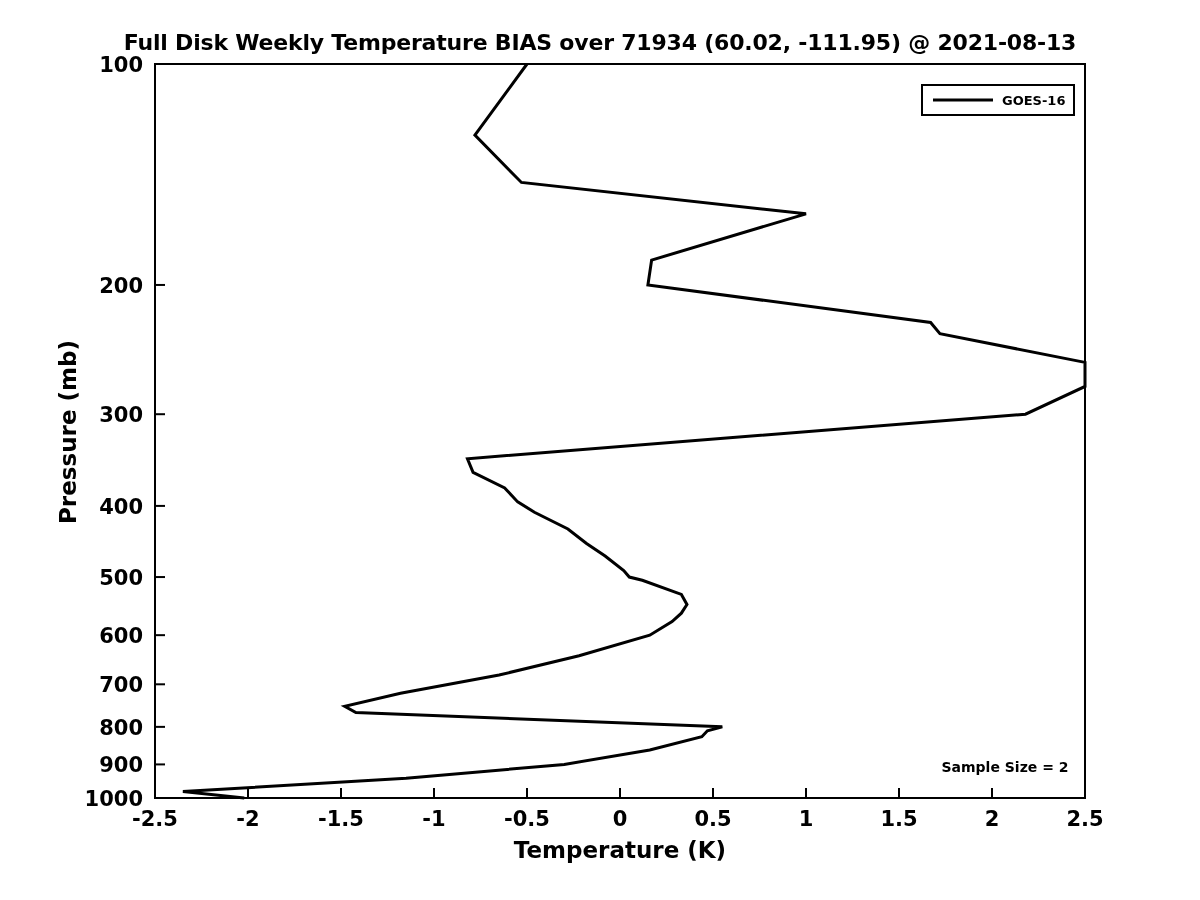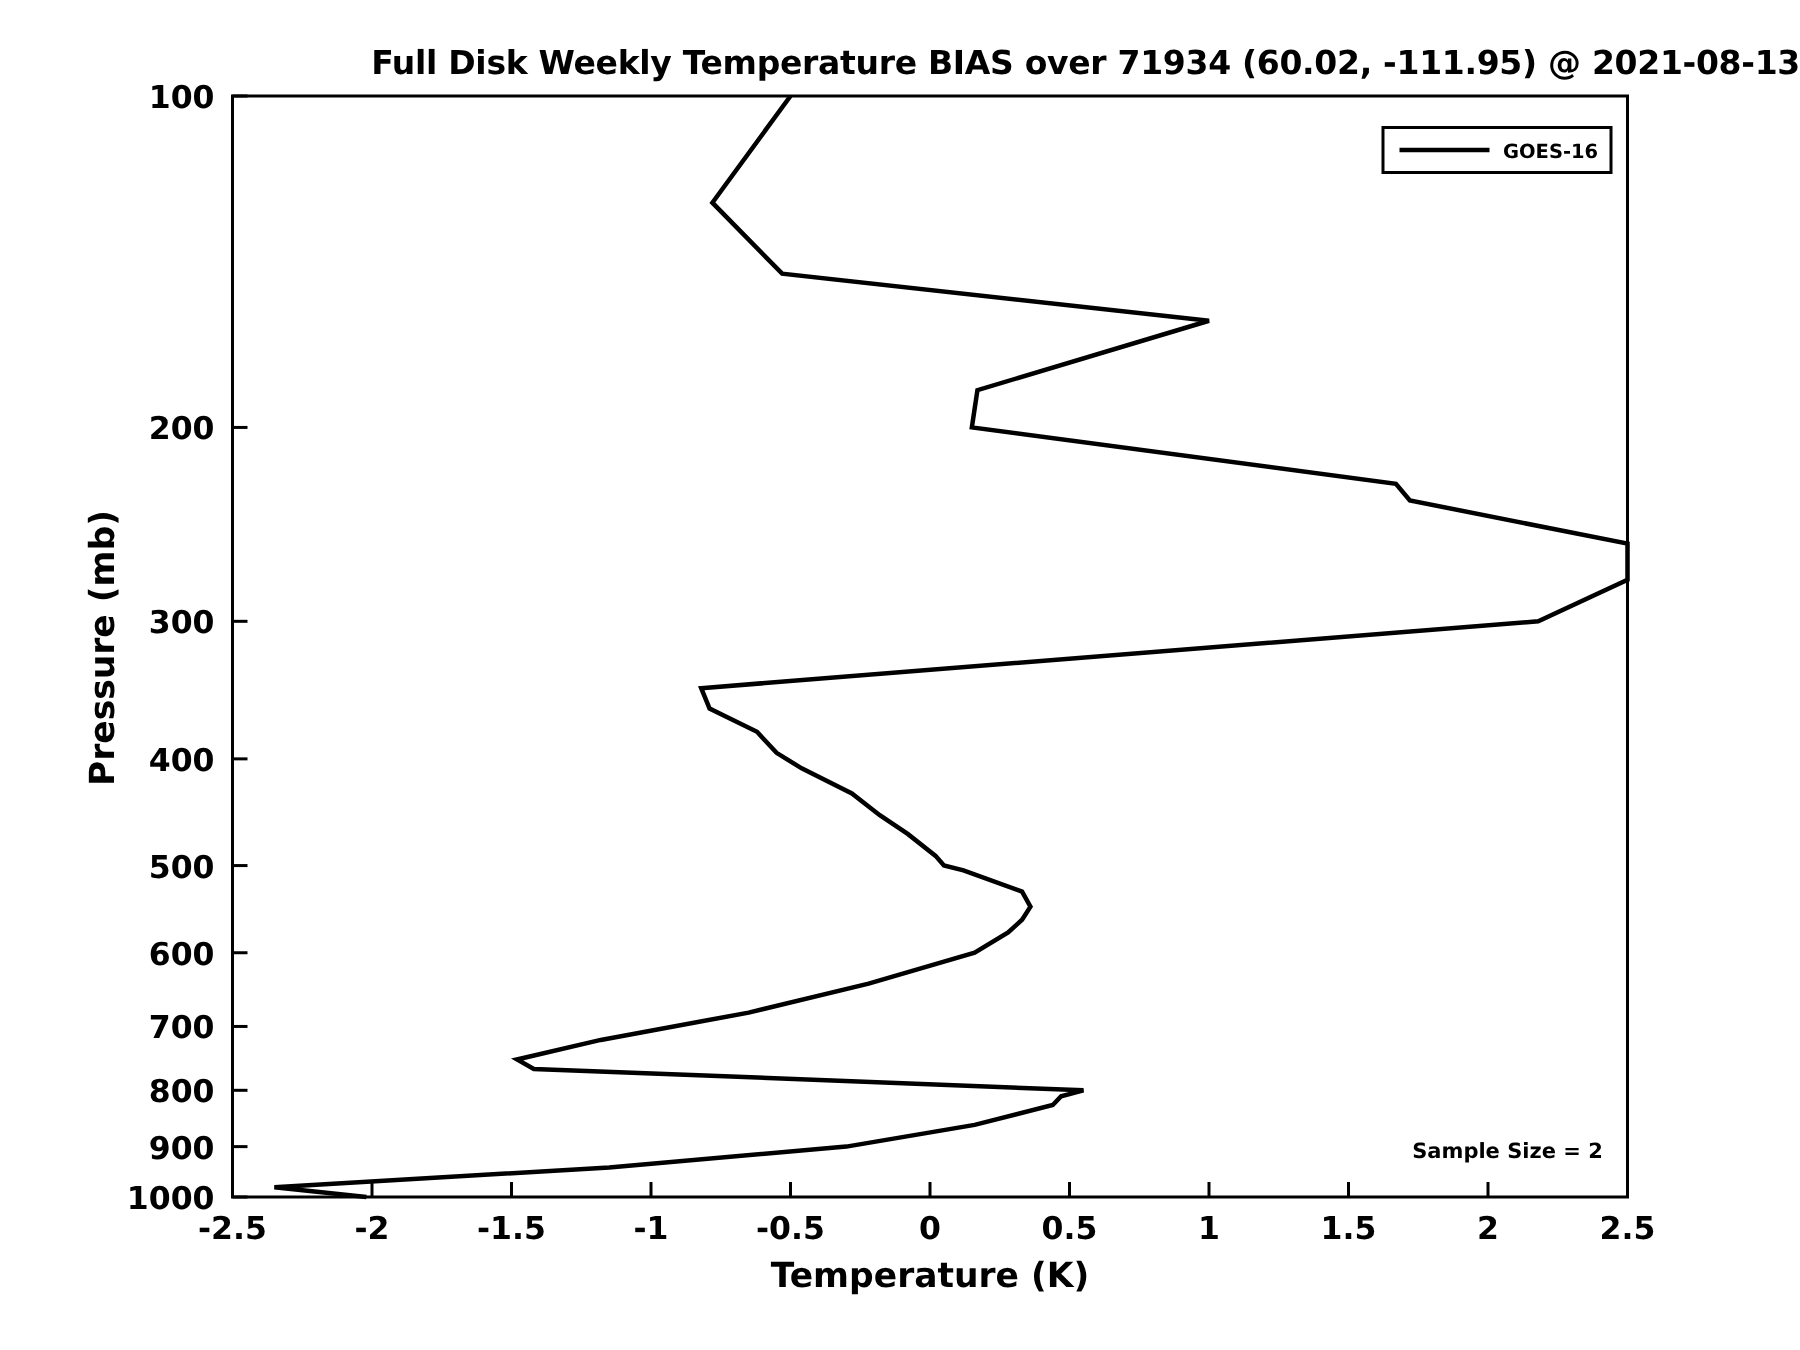--- a/index.html
+++ b/index.html
@@ -17,21 +17,21 @@
     position: relative;
     width: 1200px;
     height: 900px;
     background: #ffffff;
   }
   #chart-title {
     position: absolute;
     left: 0;
     top: 30px;
     width: 1200px;
-    text-align: right;
+    text-align: center;
     font-family: "DejaVu Sans", sans-serif;
     font-size: 22px;
     font-weight: bold;
     color: #000000;
     letter-spacing: -0.2px;
     white-space: nowrap;
   }
   #plot-svg {
     position: absolute;
     left: 0;

